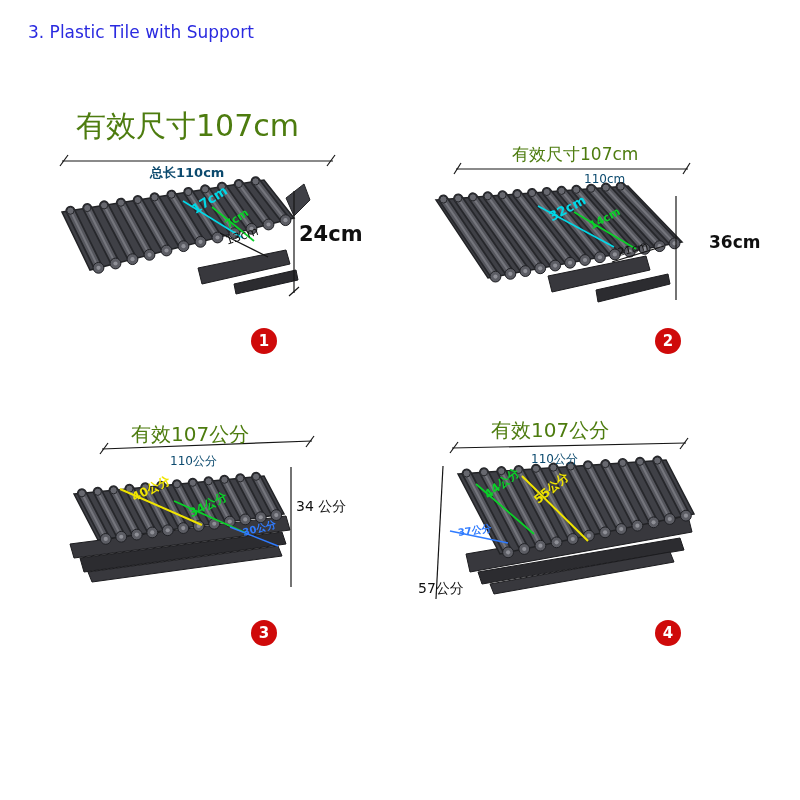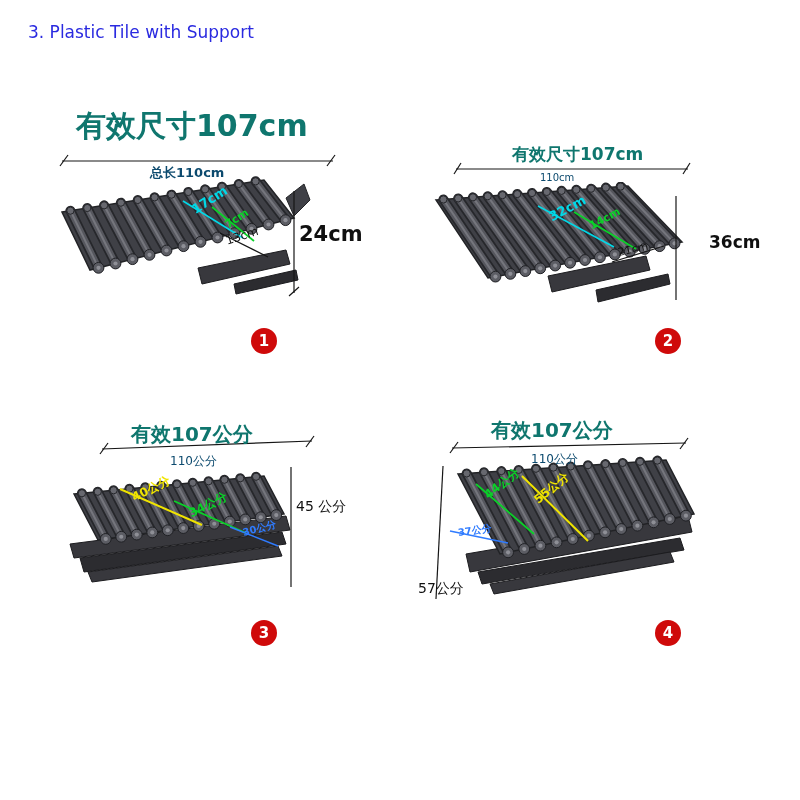--- a/index.html
+++ b/index.html
@@ -1,20 +1,20 @@
 <!DOCTYPE html>
 <html><head>
 <meta charset="utf-8">
 <style>
   html,body{margin:0;padding:0;background:#fff;}
   body{font-family:"DejaVu Sans","Liberation Sans",sans-serif;}
   #canvas{position:relative;width:800px;height:800px;background:#fff;overflow:hidden;}
   .abs{position:absolute;}
   #header-title{left:28px;top:22px;font-size:17px;color:#2a2ae0;}
-  .ptitle{position:absolute;font-weight:700;color:#0f766e;white-space:nowrap;z-index:6;}
+  .ptitle{position:absolute;font-weight:400;color:#4d7c0f;white-space:nowrap;z-index:6;}
   .toplab{position:absolute;font-weight:700;color:#0c4a6e;white-space:nowrap;z-index:6;}
   .hlab{position:absolute;font-weight:700;color:#101010;white-space:nowrap;z-index:6;}
   .m{position:absolute;font-weight:700;white-space:nowrap;z-index:7;transform-origin:left center;}
   .m.cyan{color:#00d9e8;}
   .m.green{color:#0ad128;}
   .m.yellow{color:#f0e400;}
   .m.blue{color:#2f7bff;}
   .m.black{color:#151515;font-weight:400;}
   .badge{position:absolute;width:26px;height:26px;border-radius:50%;background:#cf0a0a;color:#fff;
          font-weight:700;font-size:15px;display:flex;align-items:center;justify-content:center;z-index:8;}
@@ -149,21 +149,21 @@
       <circle cx="237.5" cy="50.166666666666664" r="2.1" fill="#8e8f96"></circle>
       <polygon points="238,28 256,14 262,30 246,46" fill="#3f4046" stroke="#222326" stroke-width="1"></polygon>
     </svg>
   <div class="m cyan" style="left:193px;top:203px;font-size:13px;transform:rotate(-33deg);">17cm</div>
   <div class="m green" style="left:226px;top:219px;font-size:11px;transform:rotate(-33deg);">7cm</div>
   <div class="m black" style="left:226px;top:234px;font-size:12px;transform:rotate(-18deg);">13cm</div>
   <div class="hlab" style="left:299px;top:222px;font-size:21px;">24cm</div>
   <div class="badge" style="left:251px;top:328px;">1</div>
 
   <div class="ptitle" style="left:512px;top:143px;font-size:17px;">有效尺寸107cm</div>
-  <div class="toplab" style="left:540px;top:172px;font-size:10px;font-weight:400;">110cm</div>
+  <div class="toplab" style="left:584px;top:172px;font-size:12px;font-weight:400;">110cm</div>
   <svg id="p2" class="photo" style="left:428px;top:182px;" width="270" height="132" viewBox="0 0 270 132">
       <polygon points="120,94 218,74 222,88 124,110" fill="#38383d" stroke="#1c1c1f" stroke-width="1"></polygon>
       <polygon points="168,108 240,92 242,102 170,120" fill="#2c2c30" stroke="#1c1c1f" stroke-width="1"></polygon>
       <polygon points="8,18 200,4 254,60 60,96" fill="#3f4046" stroke="#222326" stroke-width="1.5"></polygon>
       <line x1="15.384615384615385" y1="17.46153846153846" x2="67.46153846153847" y2="94.61538461538461" stroke="#26272b" stroke-width="10" stroke-linecap="round"></line>
       <line x1="15.384615384615385" y1="17.46153846153846" x2="67.46153846153847" y2="94.61538461538461" stroke="#56575e" stroke-width="6.5" stroke-linecap="round"></line>
       <line x1="15.384615384615385" y1="17.46153846153846" x2="67.46153846153847" y2="94.61538461538461" stroke="#75767d" stroke-width="2" stroke-linecap="round"></line>
       <line x1="30.153846153846153" y1="16.384615384615383" x2="82.38461538461539" y2="91.84615384615384" stroke="#26272b" stroke-width="10" stroke-linecap="round"></line>
       <line x1="30.153846153846153" y1="16.384615384615383" x2="82.38461538461539" y2="91.84615384615384" stroke="#56575e" stroke-width="6.5" stroke-linecap="round"></line>
       <line x1="30.153846153846153" y1="16.384615384615383" x2="82.38461538461539" y2="91.84615384615384" stroke="#75767d" stroke-width="2" stroke-linecap="round"></line>
@@ -322,21 +322,21 @@
       <circle cx="193.25" cy="57.41666666666667" r="5.4" fill="#5c5d64" stroke="#202125" stroke-width="1"></circle>
       <circle cx="193.25" cy="57.41666666666667" r="2.1" fill="#8e8f96"></circle>
       <circle cx="208.75" cy="55.25" r="5.4" fill="#5c5d64" stroke="#202125" stroke-width="1"></circle>
       <circle cx="208.75" cy="55.25" r="2.1" fill="#8e8f96"></circle>
       <circle cx="224.25" cy="53.08333333333333" r="5.4" fill="#5c5d64" stroke="#202125" stroke-width="1"></circle>
       <circle cx="224.25" cy="53.08333333333333" r="2.1" fill="#8e8f96"></circle>
     </svg>
   <div class="m yellow" style="left:133px;top:490px;font-size:12px;transform:rotate(-27deg);">40公分</div>
   <div class="m green" style="left:190px;top:506px;font-size:12px;transform:rotate(-27deg);">34公分</div>
   <div class="m blue" style="left:243px;top:526px;font-size:10px;transform:rotate(-15deg);">30公分</div>
-  <div class="hlab" style="left:296px;top:498px;font-size:14px;font-weight:400;">45 公分</div>
+  <div class="hlab" style="left:296px;top:498px;font-size:14px;font-weight:400;">34 公分</div>
   <div class="badge" style="left:251px;top:620px;">3</div>
 
   <div class="ptitle" style="left:491px;top:417px;font-size:20px;">有效107公分</div>
   <div class="toplab" style="left:531px;top:451px;font-size:12px;font-weight:400;">110公分</div>
   <svg id="p4" class="photo" style="left:438px;top:452px;" width="280" height="155" viewBox="0 0 280 155">
       <polygon points="28,102 250,64 254,80 32,120" fill="#38383d" stroke="#1c1c1f" stroke-width="1"></polygon>
       <polygon points="40,120 242,86 246,98 44,132" fill="#2c2c30" stroke="#1c1c1f" stroke-width="1"></polygon>
       <polygon points="52,132 232,100 236,110 56,142" fill="#38383d" stroke="#1c1c1f" stroke-width="1"></polygon>
       <polygon points="20,22 228,8 256,62 62,102" fill="#3f4046" stroke="#222326" stroke-width="1.5"></polygon>
       <line x1="28.666666666666664" y1="21.416666666666668" x2="70.08333333333333" y2="100.33333333333333" stroke="#26272b" stroke-width="10" stroke-linecap="round"></line>

